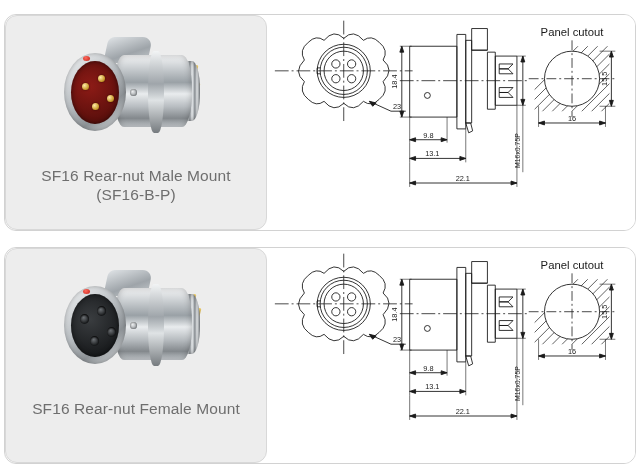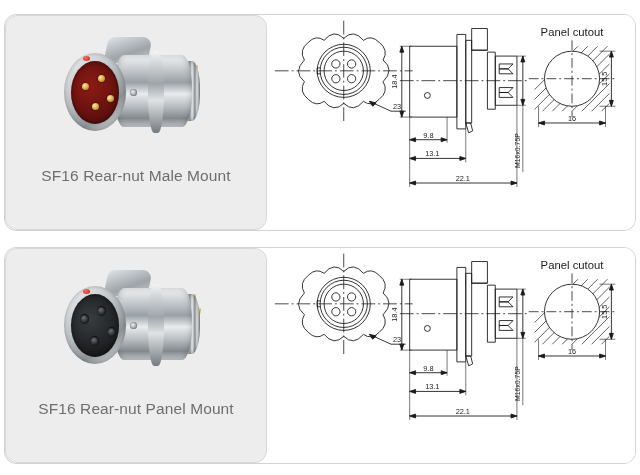--- a/index.html
+++ b/index.html
@@ -132,20 +132,21 @@
           <div class="pin" style="left:26px;top:52px;"></div>
           <div class="pin" style="left:42px;top:44px;"></div>
           <div class="pin" style="left:36px;top:72px;"></div>
           <div class="pin" style="left:51px;top:64px;"></div>
           <div class="dot"></div>
           <div class="screw"></div>
         </div>
       </div>
       <div class="caption">
         <span>SF16 Rear-nut Male Mount</span>
+        <span class="sub">(SF16-B-P)</span>
       </div>
     </div>
 
     <div class="drawing-panel">
       <svg viewBox="0 0 374 215">
         <g fill="none" stroke="#1a1a1a" stroke-width="0.9" stroke-linejoin="round">
 
           <g transform="translate(8,8)">
             <path d="M34 18 q8 -8 16 -2 q10 -12 20 -2 q10 -10 20 2 q8 -6 16 2
                      q10 8 4 18 q12 10 0 22 q6 10 -4 18 q-8 8 -16 2 q-10 12 -20 2
@@ -292,21 +293,21 @@
           <div class="face-inner"></div>
           <div class="pin" style="left:24px;top:50px;"></div>
           <div class="pin" style="left:41px;top:42px;"></div>
           <div class="pin" style="left:34px;top:72px;"></div>
           <div class="pin" style="left:51px;top:63px;"></div>
           <div class="dot"></div>
           <div class="screw"></div>
         </div>
       </div>
       <div class="caption">
-        <span>SF16 Rear-nut Panel Mount</span>
+        <span>SF16 Rear-nut Female Mount</span>
       </div>
     </div>
 
     <div class="drawing-panel">
       <svg viewBox="0 0 374 215">
         <g fill="none" stroke="#1a1a1a" stroke-width="0.9" stroke-linejoin="round">
 
           <g transform="translate(8,8)">
             <path d="M34 18 q8 -8 16 -2 q10 -12 20 -2 q10 -10 20 2 q8 -6 16 2
                      q10 8 4 18 q12 10 0 22 q6 10 -4 18 q-8 8 -16 2 q-10 12 -20 2

